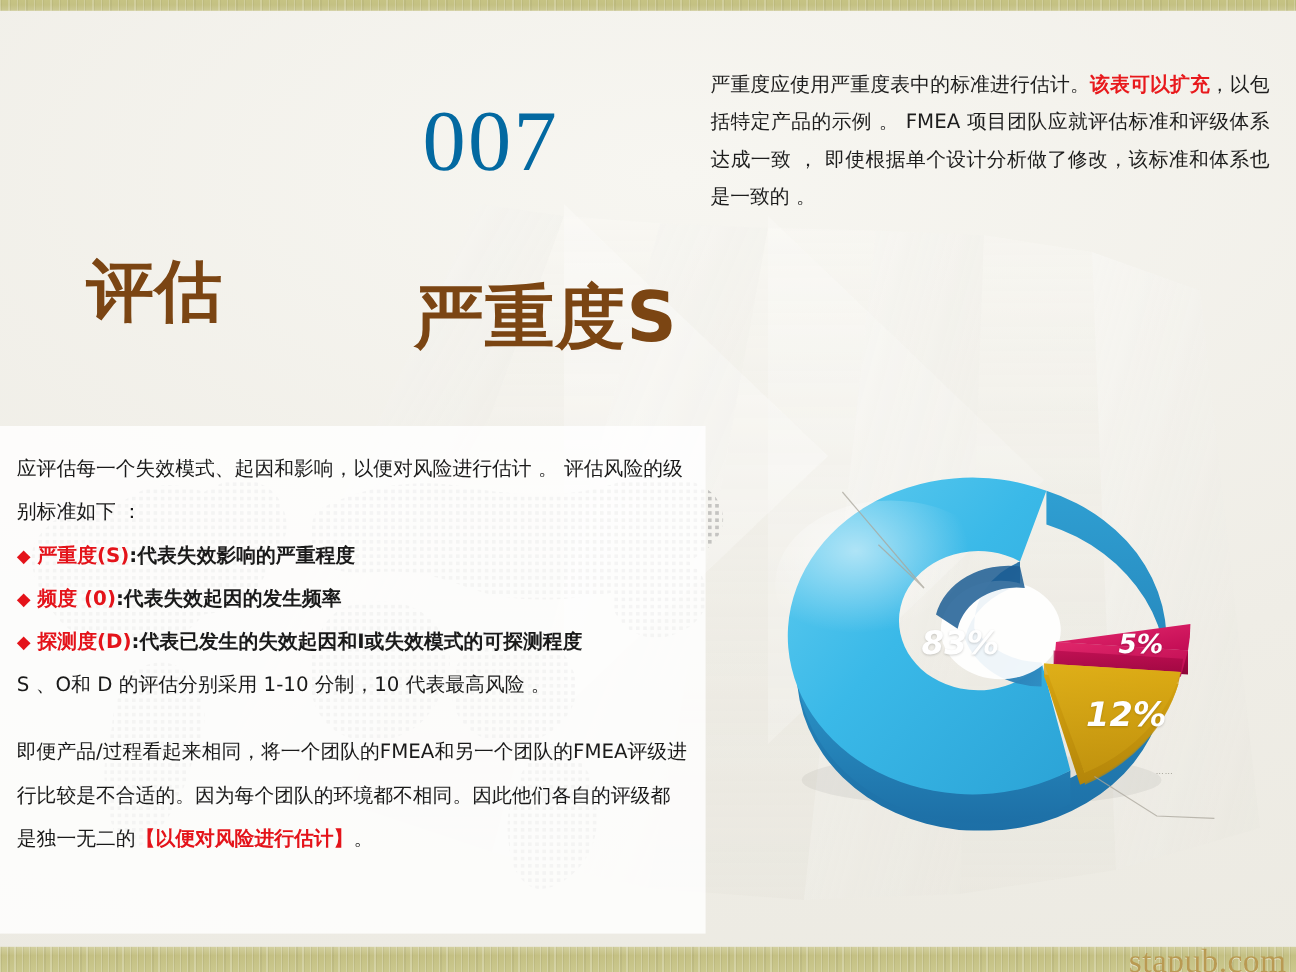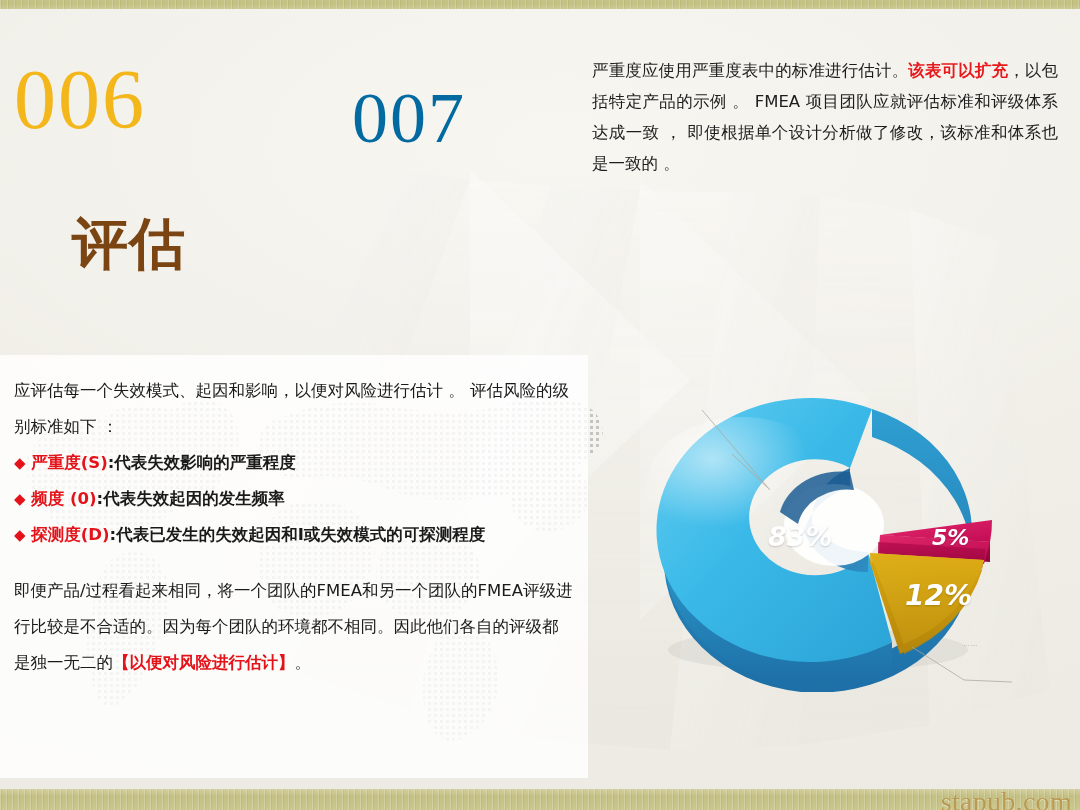--- a/index.html
+++ b/index.html
@@ -201,26 +201,26 @@
         </clipPath>
       </defs>
       <g clip-path="url(#mapclip)" opacity=".85">
         <rect width="640" height="470" fill="url(#dots)"></rect>
       </g>
     </svg>
   </div>
 
   <div class="band band-top"></div>
 
-  <div class="num" id="num006">006</div>
 
   <div class="cn-title" id="title-pinggu">评估</div>
 
   <div class="num" id="num007">007</div>
 
+  <div class="cn-title" id="title-yanzhongdu">严重度S</div>
 
   <div class="right-col">
     <p><span>严重度应使用严重度表中的标准进行估计。</span><span class="hl">该表可以扩充</span><span>，以包括特定产品的示例 。 FMEA 项目团队应就评估标准和评级体系达成一致 ， 即使根据单个设计分析做了修改，该标准和体系也是一致的 。</span></p>
   </div>
 
   <div class="white-panel"></div>
 
   <div class="panel-body">
     <div>应评估每一个失效模式、起因和影响，以便对风险进行估计 。 评估风险的级别标准如下 ：</div>
 
@@ -229,20 +229,21 @@
     </div>
 
     <div>
       <span class="bullet"><span class="dia">◆</span> <span class="term">频度 (0)</span></span><span class="plain">:代表失效起因的发生频率</span>
     </div>
 
     <div>
       <span class="bullet"><span class="dia">◆</span> <span class="term">探测度(D)</span></span><span class="plain">:代表已发生的失效起因和I或失效模式的可探测程度</span>
     </div>
 
+    <div>S 、O和 D 的评估分别采用 1-10 分制，10 代表最高风险 。</div>
 
     <span class="gap"></span>
 
     <div><span>即便产品/过程看起来相同，将一个团队的FMEA和另一个团队的FMEA评级进行比较是不合适的。因为每个团队的环境都不相同。因此他们各自的评级都是独一无二的</span><span class="red-brk">【以便对风险进行估计】</span><span>。</span></div>
   </div>
 
   <div class="chart">
     <svg width="440" height="300" viewBox="0 0 440 300" xmlns="http://www.w3.org/2000/svg">
       <defs>
         <linearGradient id="blueTop" x1="0" y1="0" x2="1" y2="1">

